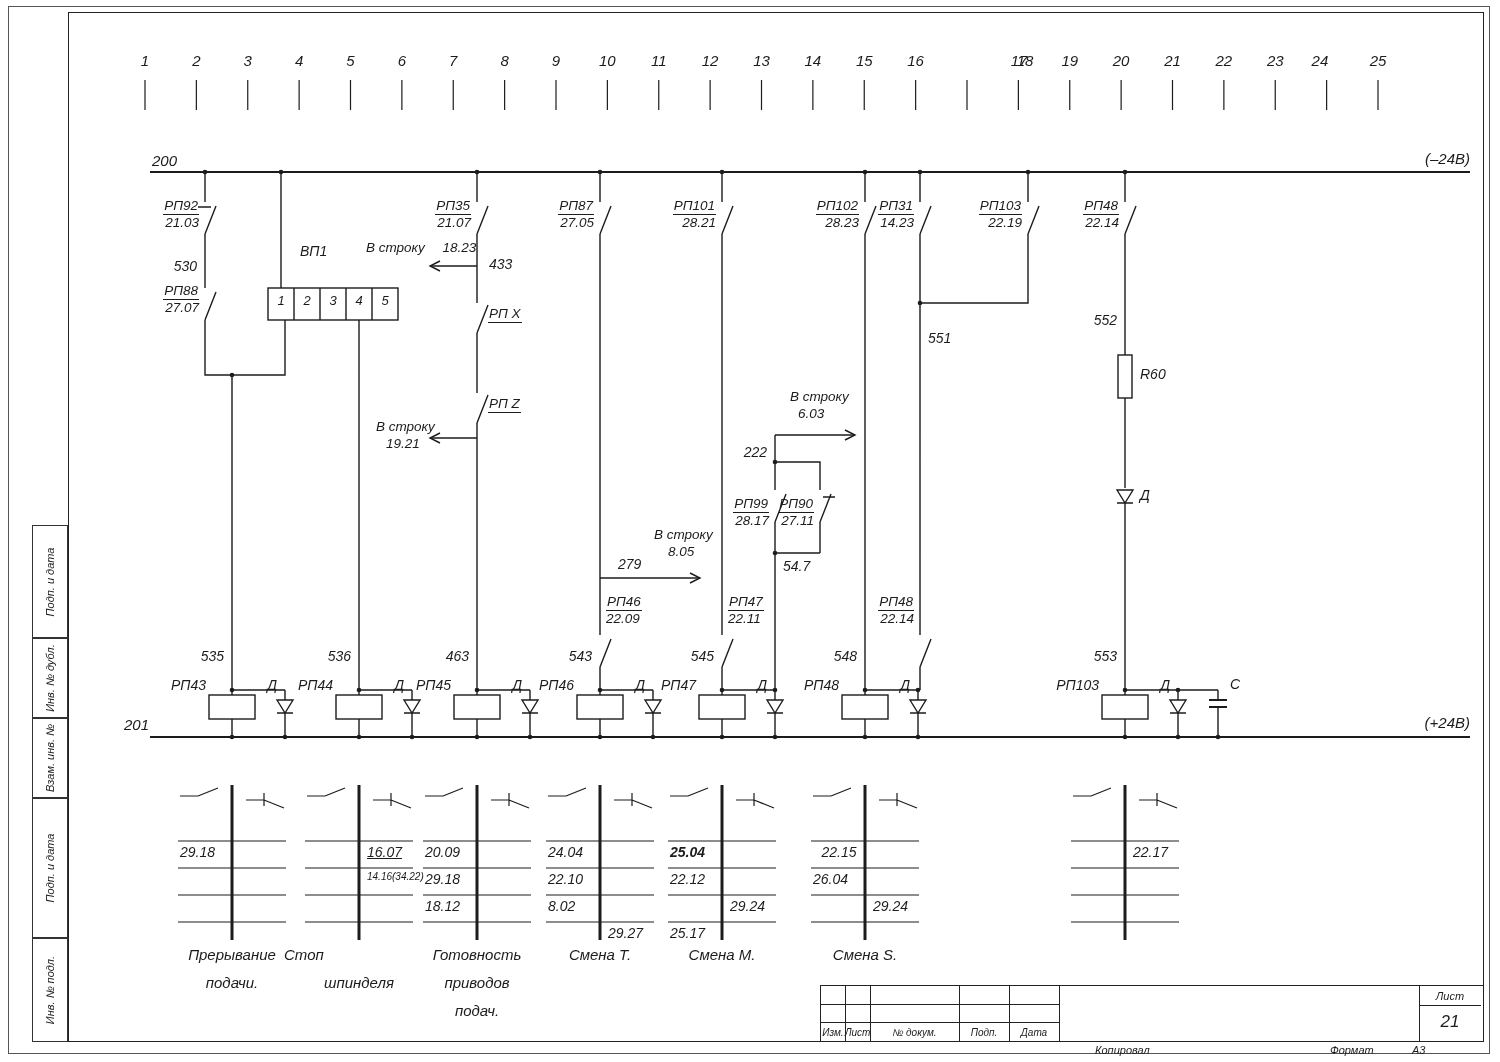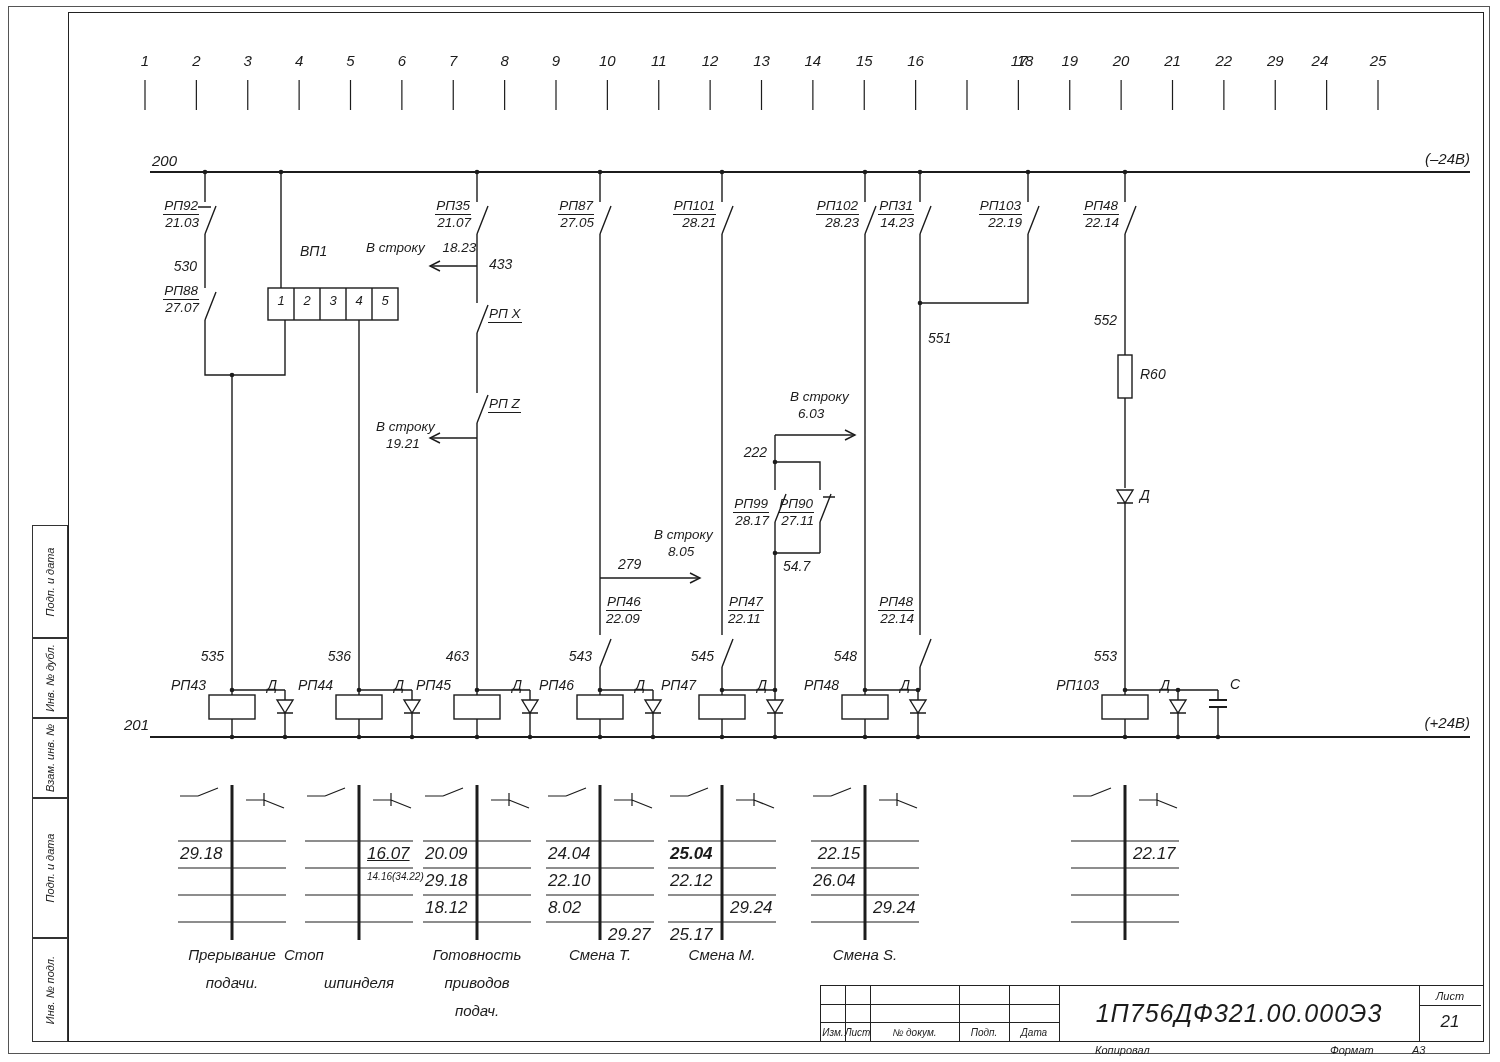--- a/index.html
+++ b/index.html
@@ -6,21 +6,21 @@
   #page{position:relative;width:1500px;height:1062px;background:#fff;overflow:hidden;
         font-family:"Liberation Sans",sans-serif;font-style:italic;color:#1c1c1c;}
   .ob{position:absolute;left:8px;top:6px;width:1482px;height:1048px;border:1.2px solid #555;box-sizing:border-box;}
   .frame{position:absolute;left:68px;top:12px;width:1416px;height:1030px;border:1.6px solid #222;box-sizing:border-box;}
   #schematic{position:absolute;left:0;top:0;}
   #labels>div{position:absolute;white-space:nowrap;}
   .t15{font-size:15px;}
   .num{font-size:14px;}
   .colnum{font-size:15px;}
   .pin{font-size:13px;}
-  .tnum{font-size:17px;}
+  .tnum{font-size:14px;}
   .capt{font-size:15px;}
   .goto{font-size:13.5px;}
   .goto div{line-height:17px;}
   .rlabel{display:flex;flex-direction:column;align-items:flex-end;font-size:13.5px;line-height:16px;}
   .rlabel.ll{align-items:flex-start;}
   .rname{border-bottom:1.2px solid #1c1c1c;padding:0 1px;}
   .stamp{position:absolute;left:32px;width:36px;border:1.2px solid #333;box-sizing:border-box;
          display:flex;align-items:center;justify-content:center;background:#fff;}
   .vt{transform:rotate(-90deg);white-space:nowrap;font-size:11px;}
   .tb{position:absolute;left:820px;top:985px;width:664px;height:57px;border:1.6px solid #222;box-sizing:border-box;background:#fff;}
@@ -278,21 +278,21 @@
       <div class="colnum" style="left: 746.5px; top: 52px; width: 30px; text-align: center;">13</div>
       <div class="colnum" style="left: 797.875px; top: 52px; width: 30px; text-align: center;">14</div>
       <div class="colnum" style="left: 849.25px; top: 52px; width: 30px; text-align: center;">15</div>
       <div class="colnum" style="left: 900.625px; top: 52px; width: 30px; text-align: center;">16</div>
       <div class="colnum" style="left: 1004px; top: 52px; width: 30px; text-align: center;">17</div>
       <div class="colnum" style="left: 1003.38px; top: 52px; width: 30px; text-align: right;">18</div>
       <div class="colnum" style="left: 1054.75px; top: 52px; width: 30px; text-align: center;">19</div>
       <div class="colnum" style="left: 1106.12px; top: 52px; width: 30px; text-align: center;">20</div>
       <div class="colnum" style="left: 1157.5px; top: 52px; width: 30px; text-align: center;">21</div>
       <div class="colnum" style="left: 1208.88px; top: 52px; width: 30px; text-align: center;">22</div>
-      <div class="colnum" style="left: 1260.25px; top: 52px; width: 30px; text-align: center;">29</div>
+      <div class="colnum" style="left: 1260.25px; top: 52px; width: 30px; text-align: center;">23</div>
       <div class="colnum" style="left: 1311.62px; top: 52px; width: 30px; text-align: left;">24</div>
       <div class="colnum" style="left: 1363px; top: 52px; width: 30px; text-align: center;">25</div>
       <div class="num" style="right: 1276px; top: 648px;">535</div>
       <div class="num" style="right: 1294px; top: 677px;">РП43</div>
       <div class="num" style="right: 1223px; top: 677px;">Д</div>
       <div class="num" style="right: 1149px; top: 648px;">536</div>
       <div class="num" style="right: 1167px; top: 677px;">РП44</div>
       <div class="num" style="right: 1096px; top: 677px;">Д</div>
       <div class="num" style="right: 1031px; top: 648px;">463</div>
       <div class="num" style="right: 1049px; top: 677px;">РП45</div>
@@ -400,21 +400,20 @@
     <div class="v" style="left:188px"></div>
     <div class="v" style="left:238px"></div>
     <div class="v" style="left:598px"></div>
     <div class="h" style="top:18px"></div>
     <div class="h" style="top:36px"></div>
     <div class="tcell" style="left:0;width:24px">Изм.</div>
     <div class="tcell" style="left:24px;width:25px">Лист</div>
     <div class="tcell" style="left:49px;width:89px">№ докум.</div>
     <div class="tcell" style="left:138px;width:50px">Подп.</div>
     <div class="tcell" style="left:188px;width:50px">Дата</div>
-    <div class="doc">1П756ДФ321.00.000Э3</div>
     <div class="shl">Лист</div>
     <div class="shline"></div>
     <div class="shn">21</div>
   </div>
   <div class="bt" style="left:1095px">Копировал</div>
   <div class="bt" style="left:1330px">Формат</div>
   <div class="bt" style="left:1412px">А3</div>
 
   <div class="stamp" style="top:525px;height:113px">
     <span class="vt">Подп. и дата</span>

